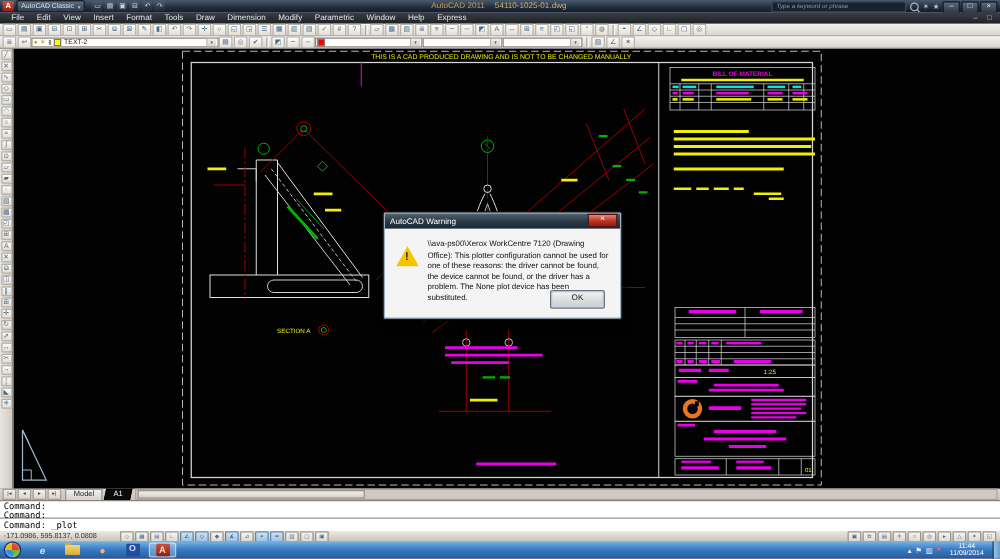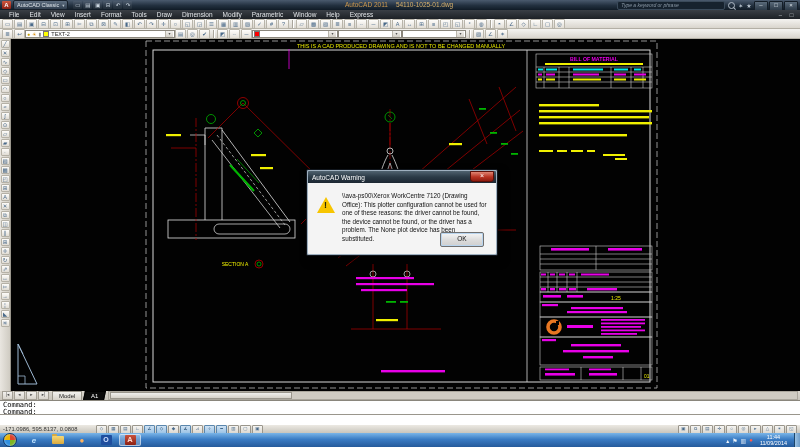--- a/index.html
+++ b/index.html
@@ -640,20 +640,21 @@
         <div class="thumb"></div>
       </div>
   </div>
 
   <div id="cmd">
     <div id="cmd-history">
   <div>Command:</div>
 
   <div>Command:</div>
 </div>
+    <div id="cmd-current">Command: _plot</div>
   </div>
 
   <div id="statusbar">
     <span id="coords">-171.0986, 595.8137, 0.0808</span>
     <span style="display:flex;gap:1px;">
   <span class="st-btn">◇</span>
 
   <span class="st-btn">▦</span>
 
   <span class="st-btn">▤</span>

